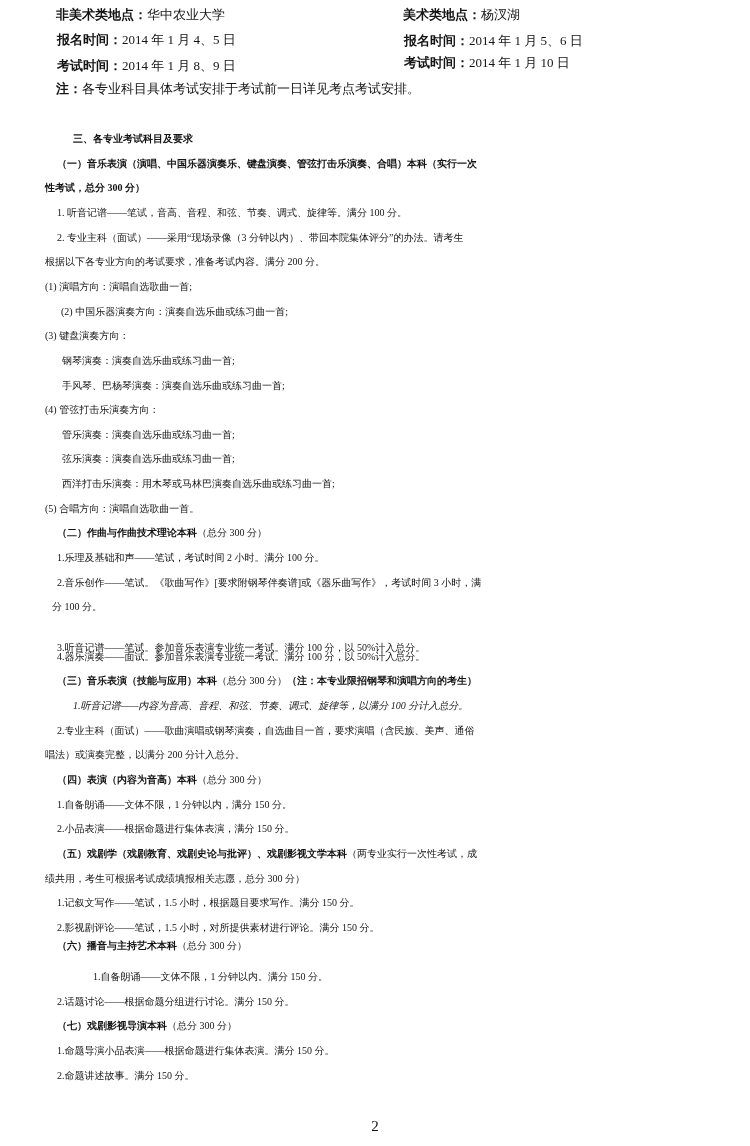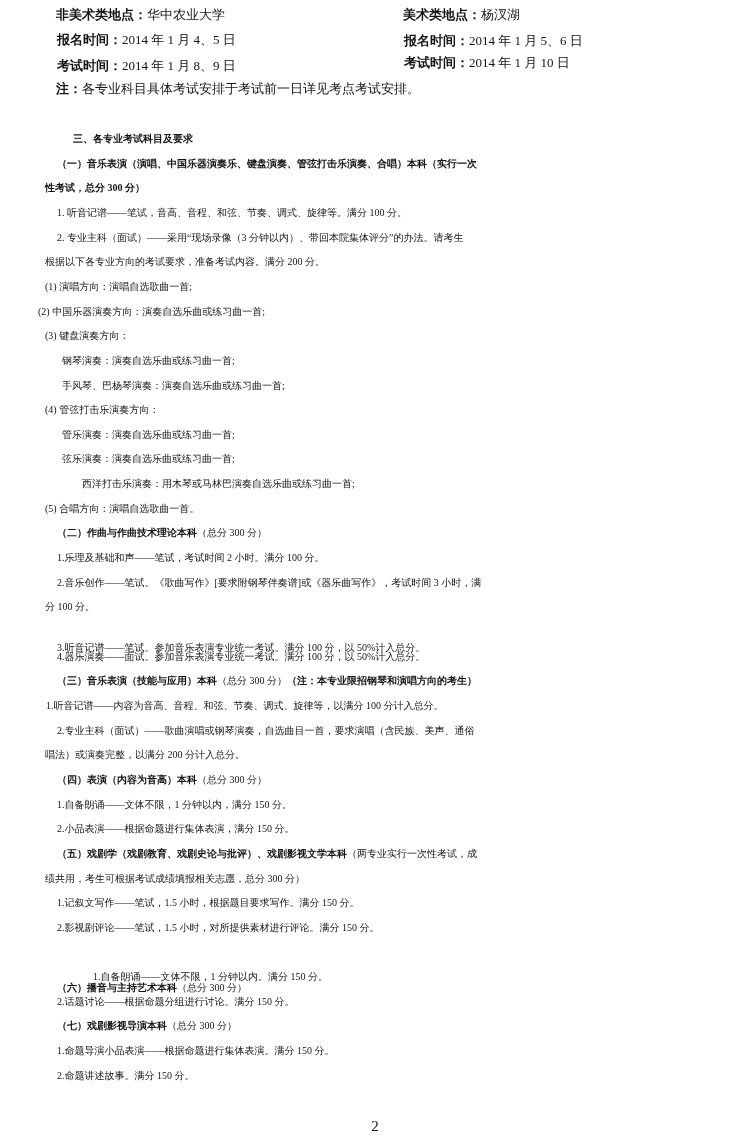--- a/index.html
+++ b/index.html
@@ -51,47 +51,47 @@
   </div>
 
   <div id="body-lines">
       <div class="bline" style="left: 73px; top: 129px;"><span class="seg-b">三、各专业考试科目及要求</span></div>
       <div class="bline" style="left: 57px; top: 153.7px;"><span class="seg-b">（一）音乐表演（演唱、中国乐器演奏乐、键盘演奏、管弦打击乐演奏、合唱）本科（实行一次</span></div>
       <div class="bline" style="left: 45px; top: 178.3px;"><span class="seg-b">性考试，总分 300 分）</span></div>
       <div class="bline" style="left: 57px; top: 202.9px;"><span class="seg-r">1. 听音记谱——笔试，音高、音程、和弦、节奏、调式、旋律等。满分 100 分。</span></div>
       <div class="bline" style="left: 57px; top: 227.6px;"><span class="seg-r">2. 专业主科（面试）——采用“现场录像（3 分钟以内）、带回本院集体评分”的办法。请考生</span></div>
       <div class="bline" style="left: 45px; top: 252.3px;"><span class="seg-r">根据以下各专业方向的考试要求，准备考试内容。满分 200 分。</span></div>
       <div class="bline" style="left: 45px; top: 276.9px;"><span class="seg-r">(1) 演唱方向：演唱自选歌曲一首;</span></div>
-      <div class="bline" style="left: 38px; top: 301.5px; text-align: right;"><span class="seg-r">(2) 中国乐器演奏方向：演奏自选乐曲或练习曲一首;</span></div>
+      <div class="bline" style="left: 61px; top: 301.5px; text-align: right;"><span class="seg-r">(2) 中国乐器演奏方向：演奏自选乐曲或练习曲一首;</span></div>
       <div class="bline" style="left: 45px; top: 326.2px;"><span class="seg-r">(3) 键盘演奏方向：</span></div>
       <div class="bline" style="left: 62px; top: 350.9px;"><span class="seg-r">钢琴演奏：演奏自选乐曲或练习曲一首;</span></div>
       <div class="bline" style="left: 62px; top: 375.5px;"><span class="seg-r">手风琴、巴杨琴演奏：演奏自选乐曲或练习曲一首;</span></div>
       <div class="bline" style="left: 45px; top: 400.1px;"><span class="seg-r">(4) 管弦打击乐演奏方向：</span></div>
       <div class="bline" style="left: 62px; top: 424.8px;"><span class="seg-r">管乐演奏：演奏自选乐曲或练习曲一首;</span></div>
       <div class="bline" style="left: 62px; top: 449.4px;"><span class="seg-r">弦乐演奏：演奏自选乐曲或练习曲一首;</span></div>
-      <div class="bline" style="left: 62px; top: 474.1px; margin-left: 20px;"><span class="seg-r">西洋打击乐演奏：用木琴或马林巴演奏自选乐曲或练习曲一首;</span></div>
+      <div class="bline" style="left: 62px; top: 474.1px;"><span class="seg-r">西洋打击乐演奏：用木琴或马林巴演奏自选乐曲或练习曲一首;</span></div>
       <div class="bline" style="left: 45px; top: 498.8px;"><span class="seg-r">(5) 合唱方向：演唱自选歌曲一首。</span></div>
       <div class="bline" style="left: 57px; top: 523.4px;"><span class="seg-b">（二）作曲与作曲技术理论本科</span><span class="seg-r">（总分 300 分）</span></div>
       <div class="bline" style="left: 57px; top: 548px;"><span class="seg-r">1.乐理及基础和声——笔试，考试时间 2 小时。满分 100 分。</span></div>
       <div class="bline" style="left: 57px; top: 572.7px;"><span class="seg-r">2.音乐创作——笔试。《歌曲写作》[要求附钢琴伴奏谱]或《器乐曲写作》，考试时间 3 小时，满</span></div>
-      <div class="bline" style="left: 45px; top: 597.3px;"><span class="seg-r">分 100 分。</span></div>
+      <div class="bline" style="left: 52px; top: 597.3px;"><span class="seg-r">分 100 分。</span></div>
       <div class="bline" style="left: 57px; top: 638px;"><span class="seg-r">3.听音记谱——笔试。参加音乐表演专业统一考试。满分 100 分，以 50%计入总分。</span></div>
       <div class="bline" style="left: 57px; top: 646.6px;"><span class="seg-r">4.器乐演奏——面试。参加音乐表演专业统一考试。满分 100 分，以 50%计入总分。</span></div>
       <div class="bline" style="left: 57px; top: 671.3px;"><span class="seg-b">（三）音乐表演（技能与应用）本科</span><span class="seg-r">（总分 300 分）</span><span class="seg-b">（注：本专业限招钢琴和演唱方向的考生）</span></div>
-      <div class="bline" style="left: 46px; top: 695.9px;"><span class="seg-r">1.听音记谱——内容为音高、音程、和弦、节奏、调式、旋律等，以满分 100 分计入总分。</span></div>
+      <div class="bline" style="left: 73px; top: 695.9px; font-style: italic;"><span class="seg-r">1.听音记谱——内容为音高、音程、和弦、节奏、调式、旋律等，以满分 100 分计入总分。</span></div>
       <div class="bline" style="left: 57px; top: 720.6px;"><span class="seg-r">2.专业主科（面试）——歌曲演唱或钢琴演奏，自选曲目一首，要求演唱（含民族、美声、通俗</span></div>
       <div class="bline" style="left: 45px; top: 745.3px;"><span class="seg-r">唱法）或演奏完整，以满分 200 分计入总分。</span></div>
       <div class="bline" style="left: 57px; top: 769.9px;"><span class="seg-b">（四）表演（内容为音高）本科</span><span class="seg-r">（总分 300 分）</span></div>
       <div class="bline" style="left: 57px; top: 794.5px;"><span class="seg-r">1.自备朗诵——文体不限，1 分钟以内，满分 150 分。</span></div>
       <div class="bline" style="left: 57px; top: 819.2px;"><span class="seg-r">2.小品表演——根据命题进行集体表演，满分 150 分。</span></div>
       <div class="bline" style="left: 57px; top: 843.8px;"><span class="seg-b">（五）戏剧学（戏剧教育、戏剧史论与批评）、戏剧影视文学本科</span><span class="seg-r">（两专业实行一次性考试，成</span></div>
       <div class="bline" style="left: 45px; top: 868.5px;"><span class="seg-r">绩共用，考生可根据考试成绩填报相关志愿，总分 300 分）</span></div>
       <div class="bline" style="left: 57px; top: 893.1px;"><span class="seg-r">1.记叙文写作——笔试，1.5 小时，根据题目要求写作。满分 150 分。</span></div>
       <div class="bline" style="left: 57px; top: 917.8px;"><span class="seg-r">2.影视剧评论——笔试，1.5 小时，对所提供素材进行评论。满分 150 分。</span></div>
-      <div class="bline" style="left: 57px; top: 978px;"><span class="seg-b">（六）播音与主持艺术本科</span><span class="seg-r">（总分 300 分）</span></div>
+      <div class="bline" style="left: 57px; top: 936px;"><span class="seg-b">（六）播音与主持艺术本科</span><span class="seg-r">（总分 300 分）</span></div>
       <div class="bline" style="left: 57px; top: 967.1px; margin-left: 36px;"><span class="seg-r">1.自备朗诵——文体不限，1 分钟以内。满分 150 分。</span></div>
       <div class="bline" style="left: 57px; top: 991.8px;"><span class="seg-r">2.话题讨论——根据命题分组进行讨论。满分 150 分。</span></div>
       <div class="bline" style="left: 57px; top: 1016.4px;"><span class="seg-b">（七）戏剧影视导演本科</span><span class="seg-r">（总分 300 分）</span></div>
       <div class="bline" style="left: 57px; top: 1041px;"><span class="seg-r">1.命题导演小品表演——根据命题进行集体表演。满分 150 分。</span></div>
       <div class="bline" style="left: 57px; top: 1065.7px;"><span class="seg-r">2.命题讲述故事。满分 150 分。</span></div>
     </div>
 
   <div class="pagenum">2</div>
 
 </div>

